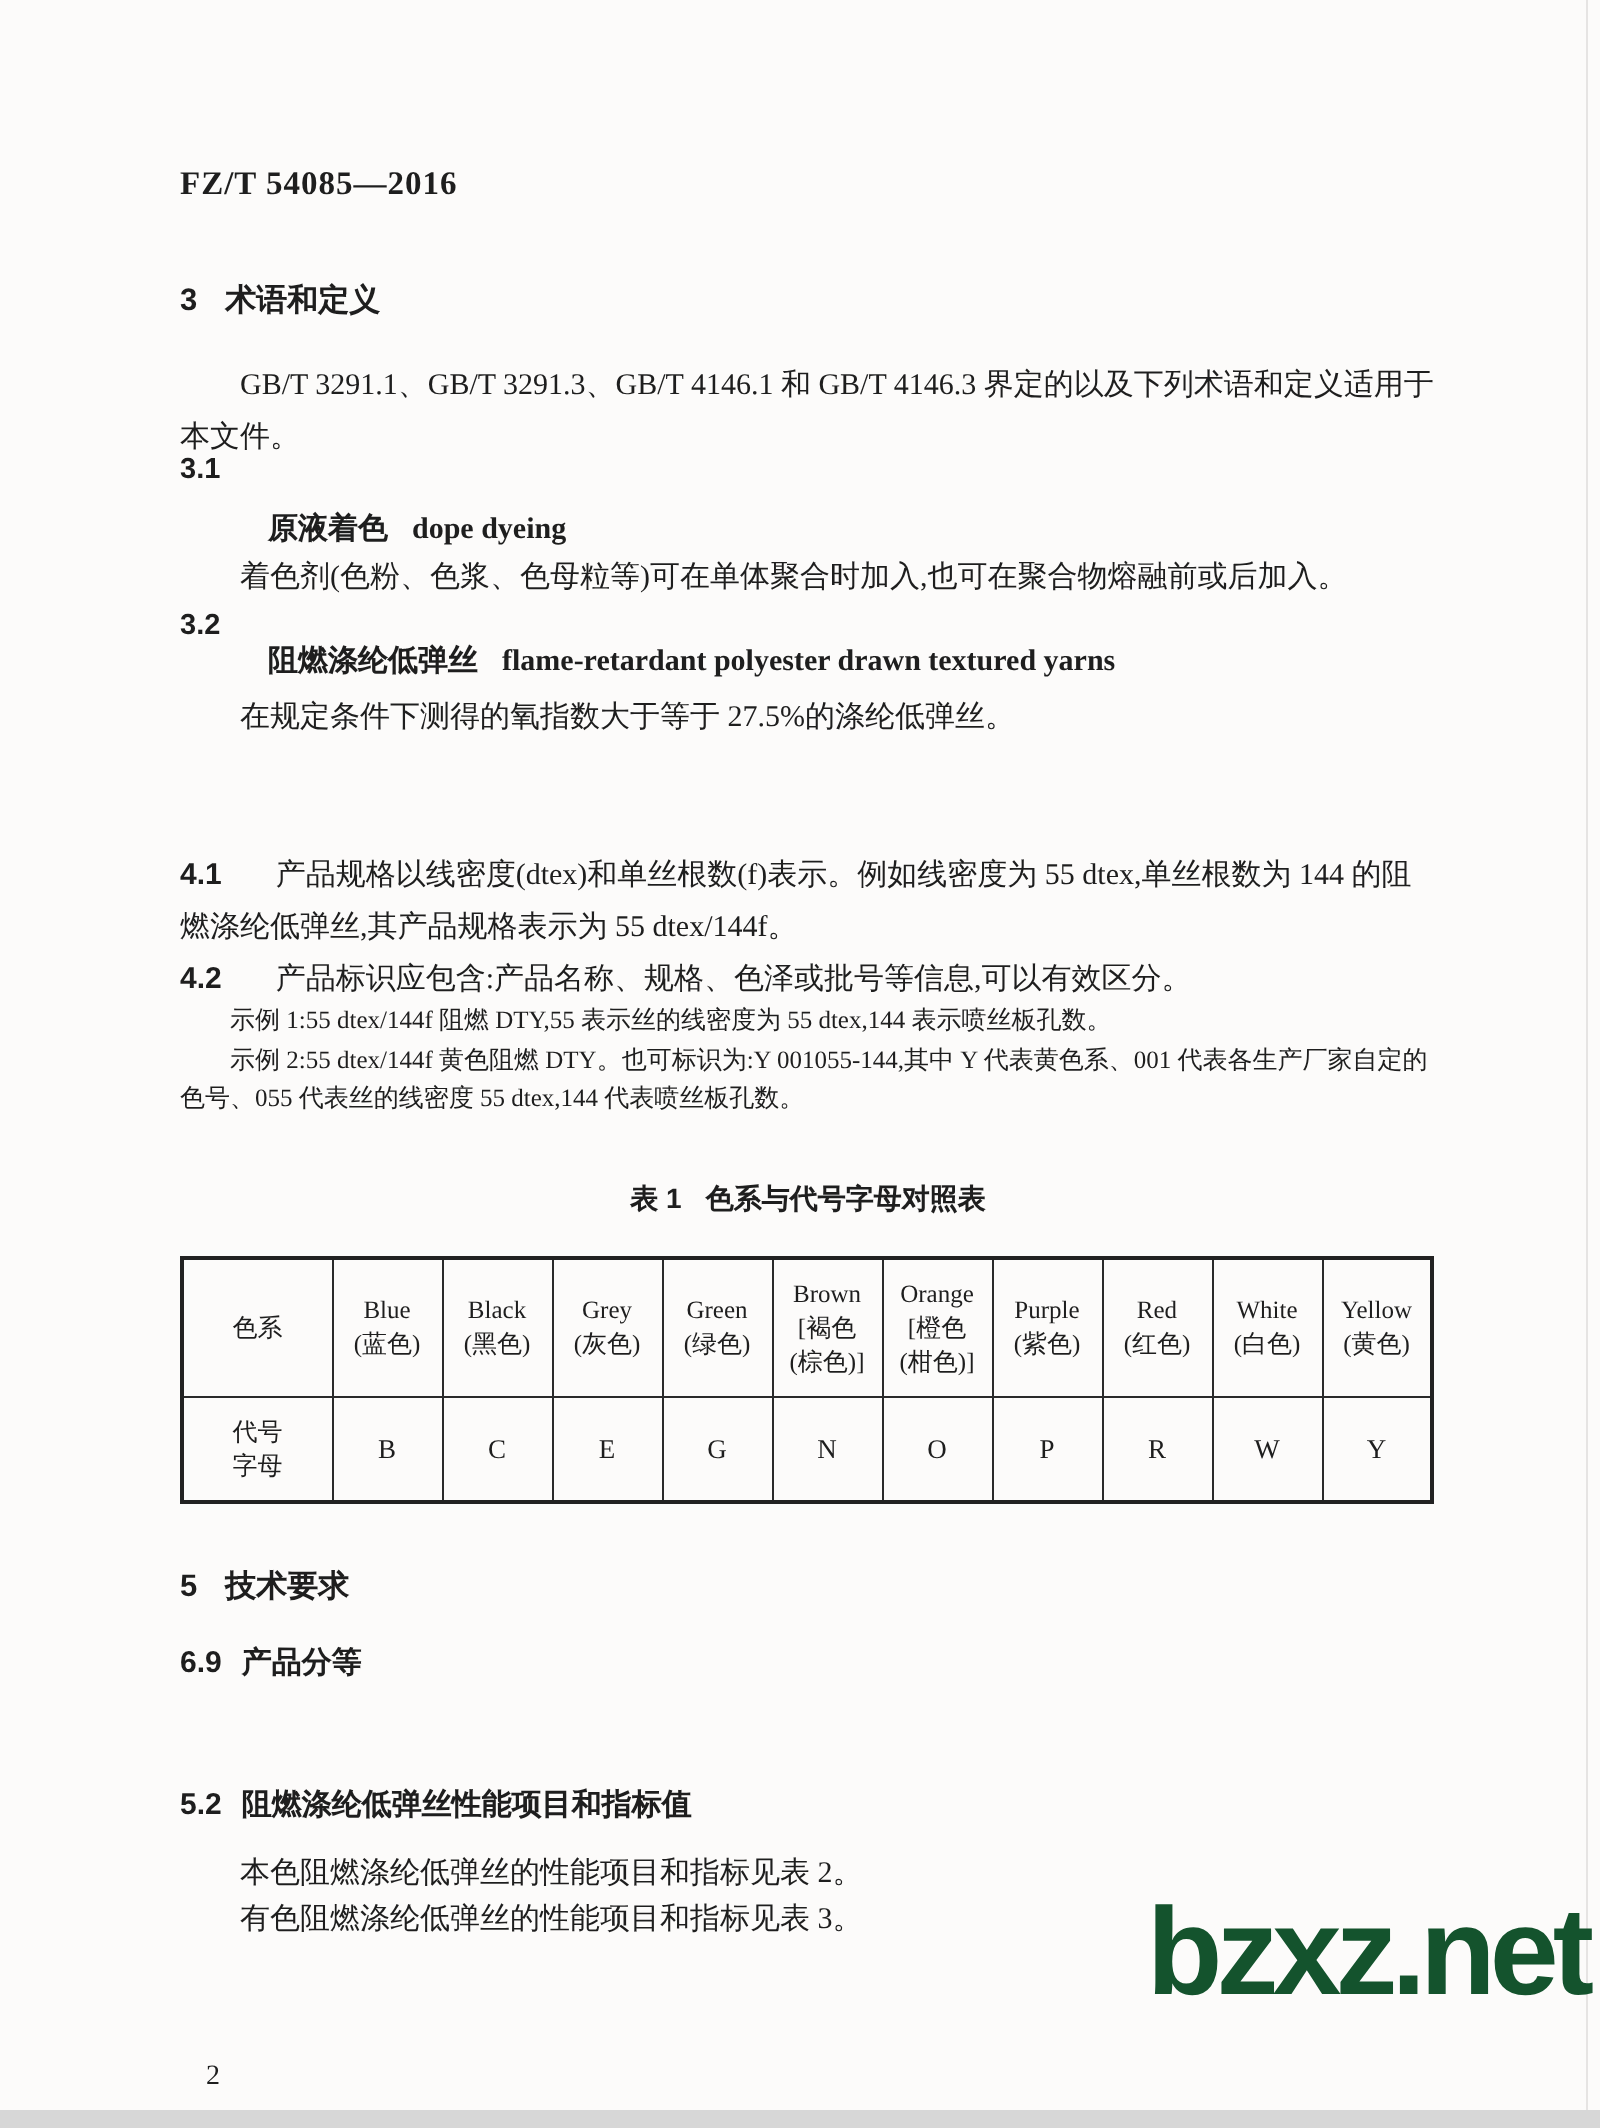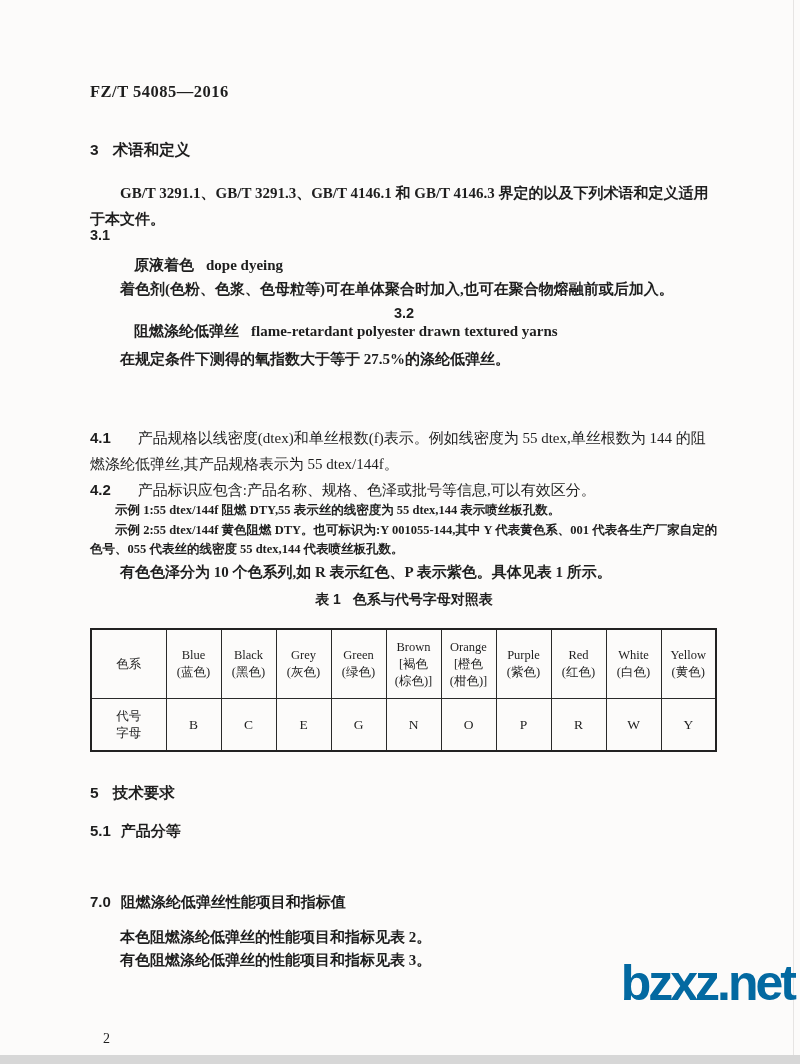--- a/index.html
+++ b/index.html
@@ -5,21 +5,21 @@
   html,body{margin:0;padding:0;background:#ffffff;}
   .page{
     position:relative;width:800px;height:1064px;margin:0 auto;
     background:#fcfbfa;overflow:hidden;
     font-family:"Liberation Serif","DejaVu Serif",serif;
     color:#1e1e1e;
   }
   .abs{position:absolute;}
   .txt{font-size:15px;line-height:26px;}
   .blk{left:90px;width:628px;}
-  .indent2{text-indent:2em;font-weight:bold;}
+  .indent2{text-indent:2em;}
   .bold{font-weight:bold;}
   .hsans{font-family:"Liberation Sans",sans-serif;font-weight:bold;font-size:15.5px;}
   .hnum{display:inline-block;margin-right:14px;}
   .cnum{font-family:"Liberation Sans",sans-serif;font-weight:bold;display:inline-block;margin-right:27px;}
   .docnum{font-size:16.5px;font-weight:bold;letter-spacing:0.5px;font-family:"Liberation Serif",serif;}
   .term .zh{font-weight:bold;margin-left:14px;}
   .term .en{font-weight:bold;margin-left:12px;}
   .example{font-size:12.5px;line-height:19px;}
   .caption{text-align:center;font-family:"Liberation Sans",sans-serif;font-weight:bold;font-size:14px;}
   .capnum{display:inline-block;margin-right:12px;}
@@ -32,21 +32,21 @@
   table.t1{border:2px solid #222;}
   table.t1 .r1 td{height:64px;}
   table.t1 .r2 td{height:47px;}
   table.t1 .line{display:block;}
   table.t1 .code{font-size:13.5px;}
   .rowlabel .line{display:block;}
 
   .watermark{
     right:6px;bottom:52px;
     font-family:"Liberation Sans",sans-serif;font-weight:bold;
-    font-size:50px;letter-spacing:-3px;color:#0369a1;z-index:1;
+    font-size:62px;letter-spacing:-3px;color:#14532d;z-index:1;
   }
   .overwm{z-index:2;}
   .pagenum{left:103px;top:1031px;font-size:14px;}
   .bottombar{left:0;bottom:0;width:800px;height:9px;background:#d7d7d7;}
   .edgeline{left:793px;top:0;width:1px;height:1064px;background:#e6e4e3;}
 </style>
 </head>
 <body>
 
 <div class="page">
@@ -60,39 +60,38 @@
   </div>
 
   <div class="abs blk txt indent2 overwm" style="top:180px;">GB/T 3291.1、GB/T 3291.3、GB/T 4146.1 和 GB/T 4146.3 界定的以及下列术语和定义适用于本文件。</div>
 
   <div class="abs blk txt bold overwm" style="top:222px;font-family:'Liberation Sans',sans-serif;font-size:14.5px;">3.1</div>
   <div class="abs blk txt term overwm" style="top:252px;padding-left:2em;">
     <span class="zh">原液着色</span><span class="en">dope dyeing</span>
   </div>
   <div class="abs blk txt indent2 overwm" style="top:276px;">着色剂(色粉、色浆、色母粒等)可在单体聚合时加入,也可在聚合物熔融前或后加入。</div>
 
-  <div class="abs blk txt bold overwm" style="top:300px;font-family:'Liberation Sans',sans-serif;font-size:14.5px;text-align:center;">3.2</div>
+  <div class="abs blk txt bold overwm" style="top:300px;font-family:'Liberation Sans',sans-serif;font-size:14.5px;">3.2</div>
   <div class="abs blk txt term overwm" style="top:318px;padding-left:2em;">
     <span class="zh">阻燃涤纶低弹丝</span><span class="en">flame-retardant polyester drawn textured yarns</span>
   </div>
   <div class="abs blk txt indent2 overwm" style="top:346px;">在规定条件下测得的氧指数大于等于 27.5%的涤纶低弹丝。</div>
 
 
   <div class="abs blk txt overwm" style="top:425px;">
     <span class="cnum">4.1</span><span>产品规格以线密度(dtex)和单丝根数(f)表示。例如线密度为 55 dtex,单丝根数为 144 的阻燃涤纶低弹丝,其产品规格表示为 55 dtex/144f。</span>
   </div>
 
   <div class="abs blk txt overwm" style="top:477px;">
     <span class="cnum">4.2</span><span>产品标识应包含:产品名称、规格、色泽或批号等信息,可以有效区分。</span>
   </div>
 
   <div class="abs blk example indent2 overwm" style="top:501px;">示例 1:55 dtex/144f 阻燃 DTY,55 表示丝的线密度为 55 dtex,144 表示喷丝板孔数。</div>
   <div class="abs blk example indent2 overwm" style="top:521px;">示例 2:55 dtex/144f 黄色阻燃 DTY。也可标识为:Y 001055-144,其中 Y 代表黄色系、001 代表各生产厂家自定的色号、055 代表丝的线密度 55 dtex,144 代表喷丝板孔数。</div>
 
-  <div class="abs blk txt indent2 overwm" style="top:559px;">有色色泽分为 10 个色系列,如 R 表示红色、P 表示紫色。具体见表 1 所示。</div>
 
   <div class="abs blk caption overwm" style="top:591px;">
     <span class="capnum">表 1</span><span>色系与代号字母对照表</span>
   </div>
 
   <table class="t1 abs overwm" style="left:90px;top:628px;">
     <colgroup>
       <col style="width:75px;">
       <col style="width:55px;">
         <col style="width:55px;">
@@ -168,25 +167,25 @@
       <td class="code">Y</td>
     </tr>
   </tbody>
     </table>
 
   <div class="abs blk hsans overwm" style="top:783px;">
     <span class="hnum">5</span><span>技术要求</span>
   </div>
 
   <div class="abs blk hsans overwm" style="top:822px;font-size:15px;">
-    <span class="hnum" style="margin-right:10px;">5.1</span><span>产品分等</span>
+    <span class="hnum" style="margin-right:10px;">6.9</span><span>产品分等</span>
   </div>
 
   <div class="abs blk hsans overwm" style="top:893px;font-size:15px;">
-    <span class="hnum" style="margin-right:10px;">7.0</span><span>阻燃涤纶低弹丝性能项目和指标值</span>
+    <span class="hnum" style="margin-right:10px;">5.2</span><span>阻燃涤纶低弹丝性能项目和指标值</span>
   </div>
   <div class="abs blk txt indent2 overwm" style="top:924px;">本色阻燃涤纶低弹丝的性能项目和指标见表 2。</div>
   <div class="abs blk txt indent2 overwm" style="top:947px;">有色阻燃涤纶低弹丝的性能项目和指标见表 3。</div>
 
   <div class="abs pagenum overwm">2</div>
 
   <div class="abs edgeline"></div>
   <div class="abs bottombar"></div>
 </div>
 

